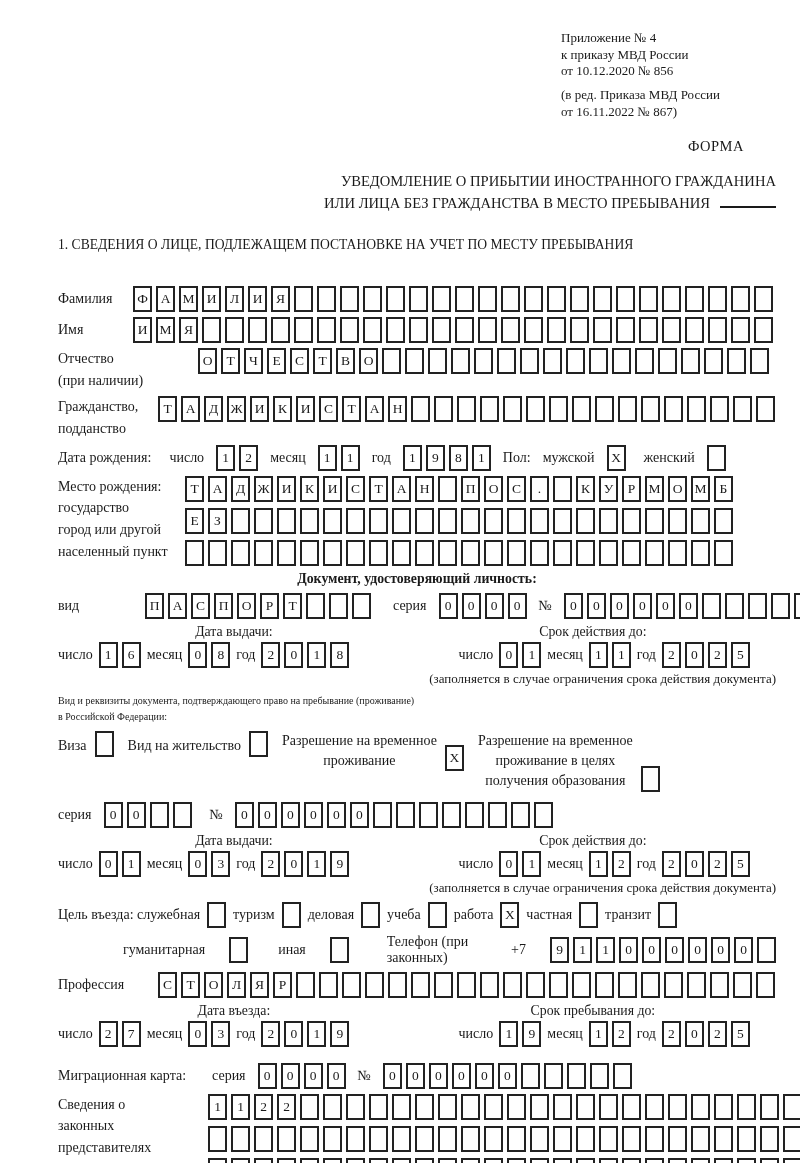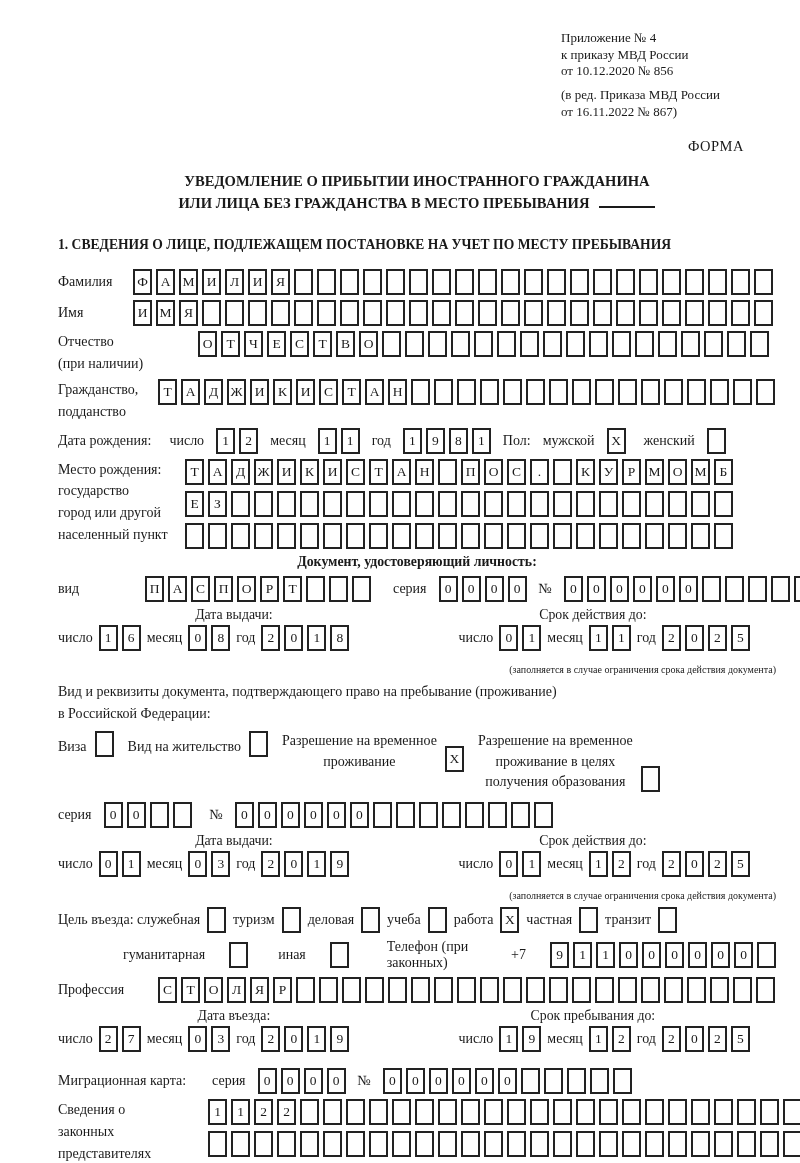--- a/index.html
+++ b/index.html
@@ -6,23 +6,23 @@
   html,body{background:#fff}
   body{width:800px;height:1163px;color:#1a1a1a;font-family:"Liberation Serif",serif;font-size:14px;overflow:hidden}
   .page{padding:30px 24px 16px 58px;width:800px}
 
   
   .hdr{margin-left:auto;width:215px;font-size:13px;line-height:1.28}
   .hdr .ed{margin-top:7px}
   .forma{text-align:right;padding-right:32px;font-weight:normal;font-size:14.5px;margin-top:18px;letter-spacing:.5px}
 
   .title{te​xt-align:center}
-  .title{text-align:center;font-weight:bold;font-size:14.6px;line-height:1.5;margin-top:16px}
+  .title{text-align:right;font-weight:normal;font-size:14.6px;line-height:1.5;margin-top:16px}
   .t-underline{display:inline-block;width:56px;border-bottom:2px solid #1a1a1a;height:14px;margin-left:10px}
-  .sec-head{font-weight:bold;font-size:13.6px;margin-top:22px;margin-bottom:16px}
+  .sec-head{font-weight:normal;font-size:13.6px;margin-top:22px;margin-bottom:33px}
 
   
   .cells{display:inline-flex;gap:4px;vertical-align:middle;flex:none}
   .cell{display:inline-flex;width:19px;height:26px;border:2px solid #222;align-items:center;justify-content:center;font-size:13.5px;flex:none;background:#fff;font-family:"Liberation Serif",serif}
   .row{display:flex;align-items:center;margin-bottom:5px}
   .row .lbl{flex:none}
   .top{align-items:flex-start}
   .lblblock{flex:none;line-height:1.55}
   .gap6{margin-bottom:6px}
   .inl{display:inline-flex;align-items:center;gap:12px;flex-wrap:nowrap}
@@ -31,23 +31,23 @@
   .ml6{margin-left:6px}.ml10{margin-left:10px}.ml14{margin-left:14px}
 
   .center-bold{text-align:center;font-weight:bold;font-size:13.8px;margin:4px 0 6px 0}
 
   .dp{display:flex;margin-top:0}
   .dp-col{width:49%}
   .dp-col.r{width:51%}
   .dp-head{text-align:center;font-size:13.8px;margin-bottom:2px}
   .dp-cells{display:flex;align-items:center;gap:6px}
   .dp-col.r .dp-cells{justify-content:flex-end;padding-right:26px}
-  .dp-caption{text-align:right;font-size:10px;margin-top:13px;margin-bottom:6px;padding-right:0}
-
-  .plain{line-height:1.6;font-size:14px}
+  .dp-caption{text-align:right;font-size:13px;margin-top:3px;margin-bottom:6px;padding-right:0}
+
+  .plain{line-height:1.6;font-size:10px}
   .permits{display:flex;align-items:flex-start;gap:14px;margin-top:6px;margin-bottom:10px}
   .permit{display:flex;align-items:flex-end;gap:8px}
   .permit .txt{text-align:center;line-height:1.45}
   .purpose{display:flex;align-items:center;gap:7px;margin-bottom:6px;flex-wrap:nowrap}
   .purpose2{display:flex;align-items:center;gap:24px;margin-bottom:6px;padding-left:65px}
   .purpose2 .tel{margin-left:14px}
   .mt8{margin-top:16px}.mt4{margin-top:4px}
 </style>
 </head>
 <body>

